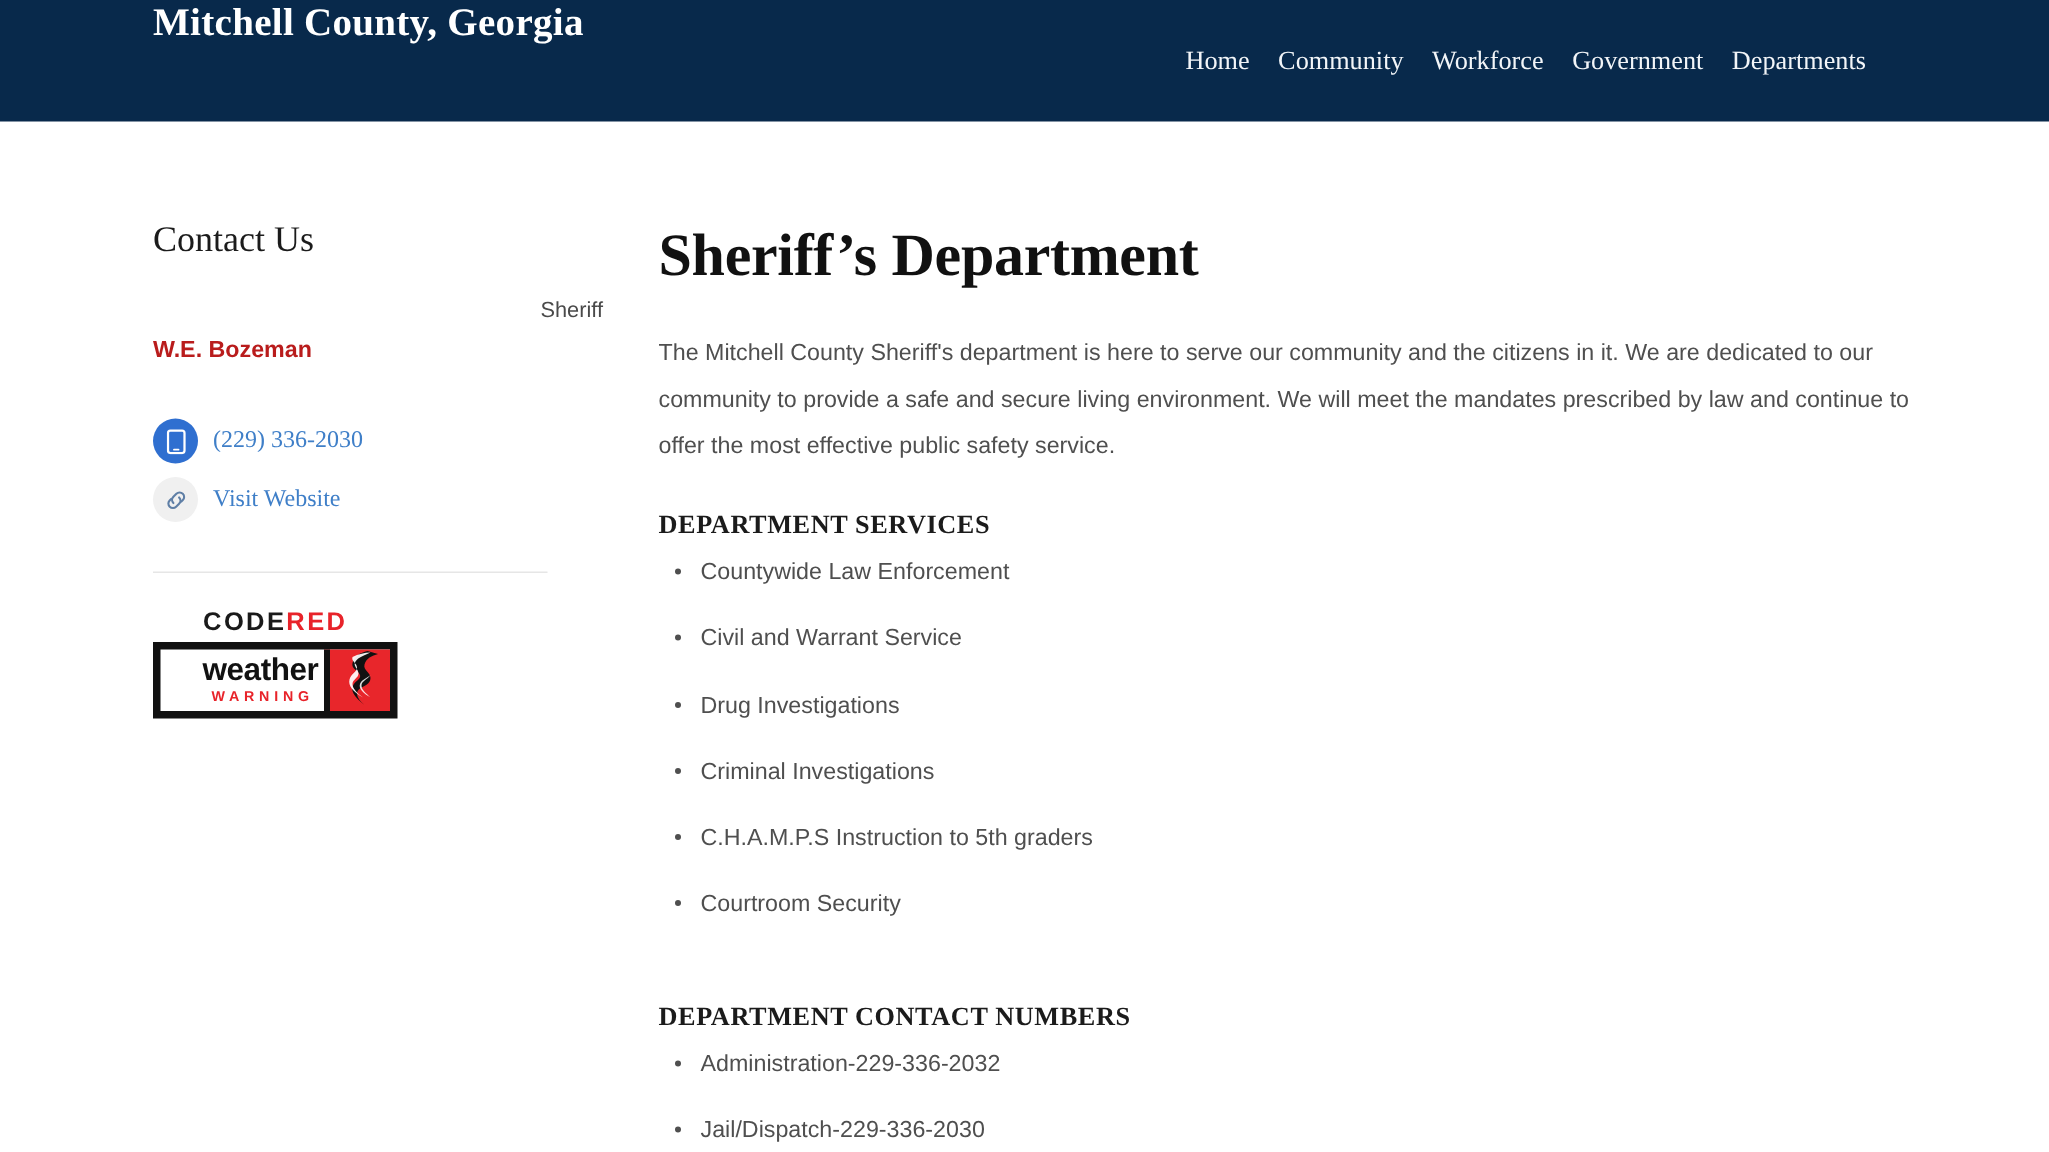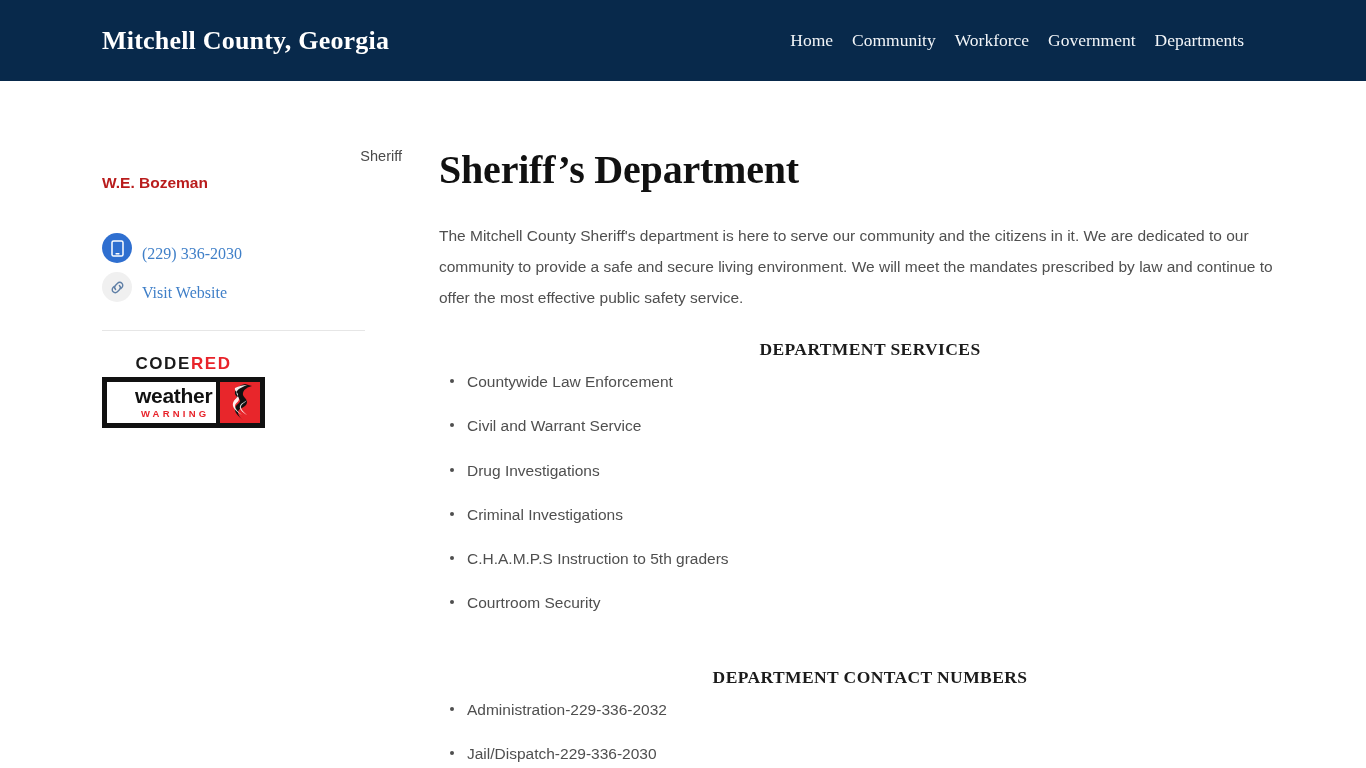--- a/index.html
+++ b/index.html
@@ -9,21 +9,20 @@
     background: #ffffff;
     font-family: "Liberation Sans", sans-serif;
     overflow: hidden;
   }
 
   
   .site-header {
     height: 81px;
     background: #08294b;
     display: flex;
-    align-items: center;
     justify-content: space-between;
     padding: 0 122px 0 102px;
   }
   .site-title {
     color: #ffffff;
     font-family: "Liberation Serif", serif;
     font-weight: bold;
     font-size: 26px;
     letter-spacing: 0.2px;
     white-space: nowrap;
@@ -70,21 +69,21 @@
   .contact-name {
     font-size: 15.5px;
     color: #b91c1c;
     font-weight: bold;
     line-height: 1.5;
   }
 
   .contact-rows { margin-top: 30px; }
   .contact-row {
     display: flex;
-    align-items: flex-end;
+    align-items: center;
     height: 39px;
     gap: 10px;
   }
   .contact-icon {
     width: 30px; height: 30px;
     border-radius: 50%;
     display: flex;
     align-items: center;
     justify-content: center;
     flex: 0 0 30px;
@@ -189,21 +188,20 @@
     margin: 0 0 26px 0;
     max-width: 848px;
   }
   .section-heading {
     font-family: "Liberation Serif", serif;
     font-weight: bold;
     font-size: 17.5px;
     color: #1b1b1b;
     letter-spacing: 0.4px;
     margin: 0 0 10px 0;
-    text-align: center;
   }
   ul.content-list {
     margin: 0 0 26px 0;
     padding-left: 28px;
     list-style: none;
   }
   ul.content-list li {
     position: relative;
     font-size: 15.5px;
     color: #4f4f4f;
@@ -232,20 +230,21 @@
     <a class="nav-link">Community</a>
     <a class="nav-link">Workforce</a>
     <a class="nav-link">Government</a>
     <a class="nav-link">Departments</a>
   </nav>
 </header>
 
 <div class="page-wrap">
 
   <aside class="sidebar">
+    <h2 class="sidebar-heading">Contact Us</h2>
     <div class="contact-role">Sheriff</div>
     <div class="contact-name">W.E. Bozeman</div>
 
     <div class="contact-rows">
 
       <div class="contact-row">
         <span class="contact-icon primary">
           <svg width="13" height="17" viewBox="0 0 13 17" aria-hidden="true">
             <rect x="1" y="1" width="11" height="15" rx="1.6" fill="none" stroke="#ffffff" stroke-width="1.5"></rect>
             <rect x="4.4" y="13.1" width="4.2" height="1.3" rx="0.6" fill="#ffffff"></rect>

